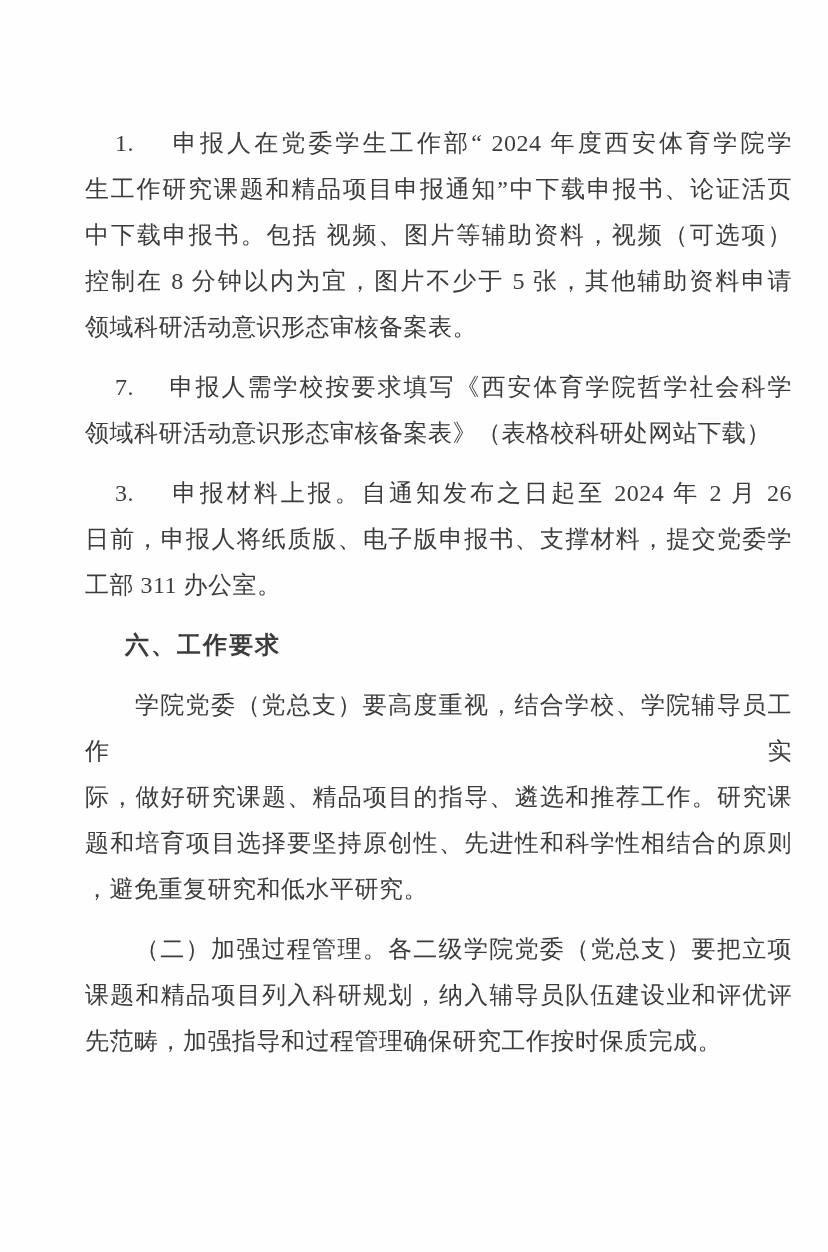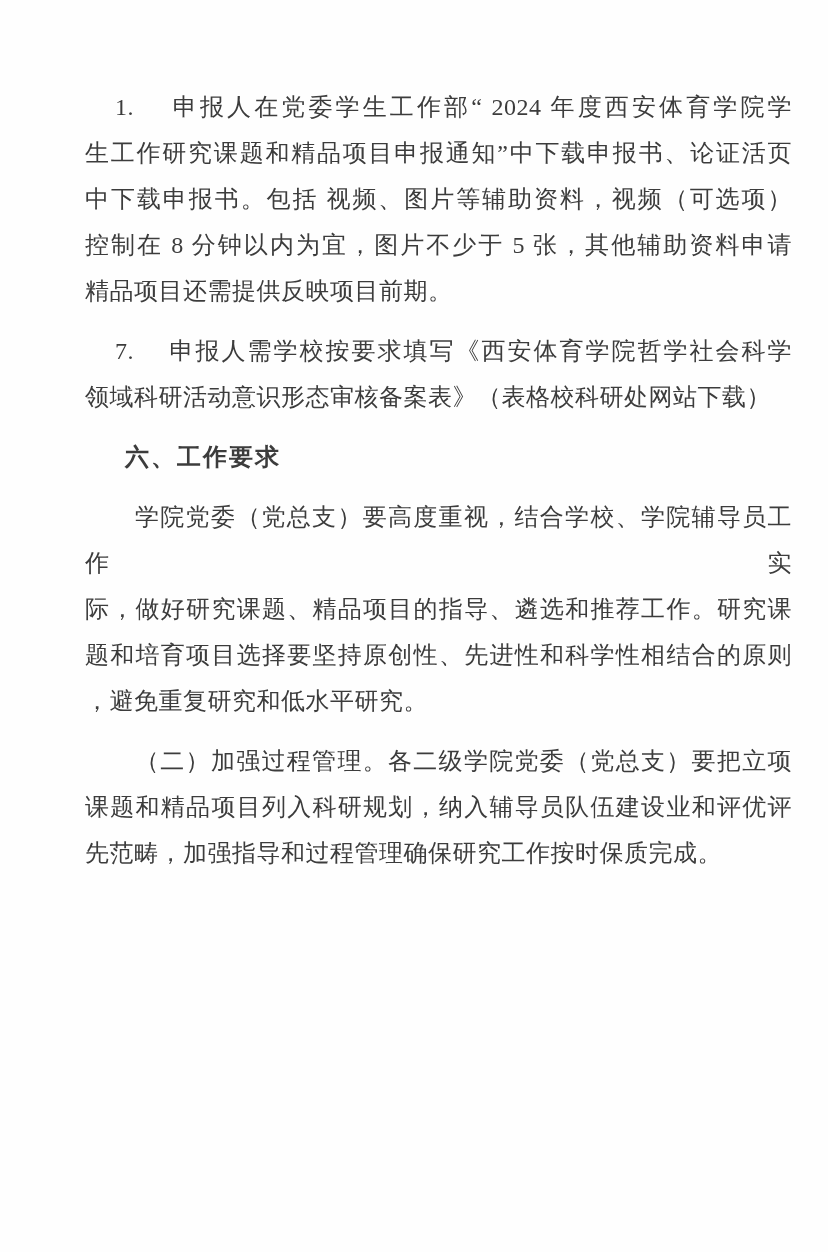--- a/index.html
+++ b/index.html
@@ -17,20 +17,21 @@
   }
   .doc {
     box-sizing: border-box;
     padding: 84px 36px 0 85px;
     font-family: "Liberation Serif", "DejaVu Serif", serif;
     font-size: 24px;
     line-height: 46px;
     letter-spacing: 0.5px;
     color: #3c3c3c;
     filter: blur(0.3px);
+    margin-top: 36px;
   }
   .block {
     margin: 0 0 14px 0;
   }
   .line {
     text-align: justify;
     text-align-last: justify;
   }
   .block .line:last-child {
     text-align-last: left;
@@ -52,28 +53,33 @@
 <body>
 
 <div class="page">
   <div class="doc">
 
     <div class="block b-num">
       <div class="line">1.　 申报人在党委学生工作部“ 2024 年度西安体育学院学</div>
       <div class="line">生工作研究课题和精品项目申报通知”中下载申报书、论证活页</div>
       <div class="line">中下载申报书。包括 视频、图片等辅助资料，视频（可选项）</div>
       <div class="line">控制在 8 分钟以内为宜，图片不少于 5 张，其他辅助资料申请</div>
-      <div class="line">精品项目还需提供反映项目前期。</div>
+      <div class="line">领域科研活动意识形态审核备案表。</div>
     </div>
 
     <div class="block b-num">
       <div class="line">7.　 申报人需学校按要求填写《西安体育学院哲学社会科学</div>
       <div class="line">领域科研活动意识形态审核备案表》（表格校科研处网站下载）</div>
     </div>
 
+    <div class="block b-num">
+      <div class="line">3.　 申报材料上报。自通知发布之日起至 2024 年 2 月 26</div>
+      <div class="line">日前，申报人将纸质版、电子版申报书、支撑材料，提交党委学</div>
+      <div class="line">工部 311 办公室。</div>
+    </div>
 
     <div class="block b-heading">
       <div class="line">六、工作要求</div>
     </div>
 
     <div class="block b-sub">
       <div class="line">学院党委（党总支）要高度重视，结合学校、学院辅导员工作实</div>
       <div class="line">际，做好研究课题、精品项目的指导、遴选和推荐工作。研究课</div>
       <div class="line">题和培育项目选择要坚持原创性、先进性和科学性相结合的原则</div>
       <div class="line">，避免重复研究和低水平研究。</div>

